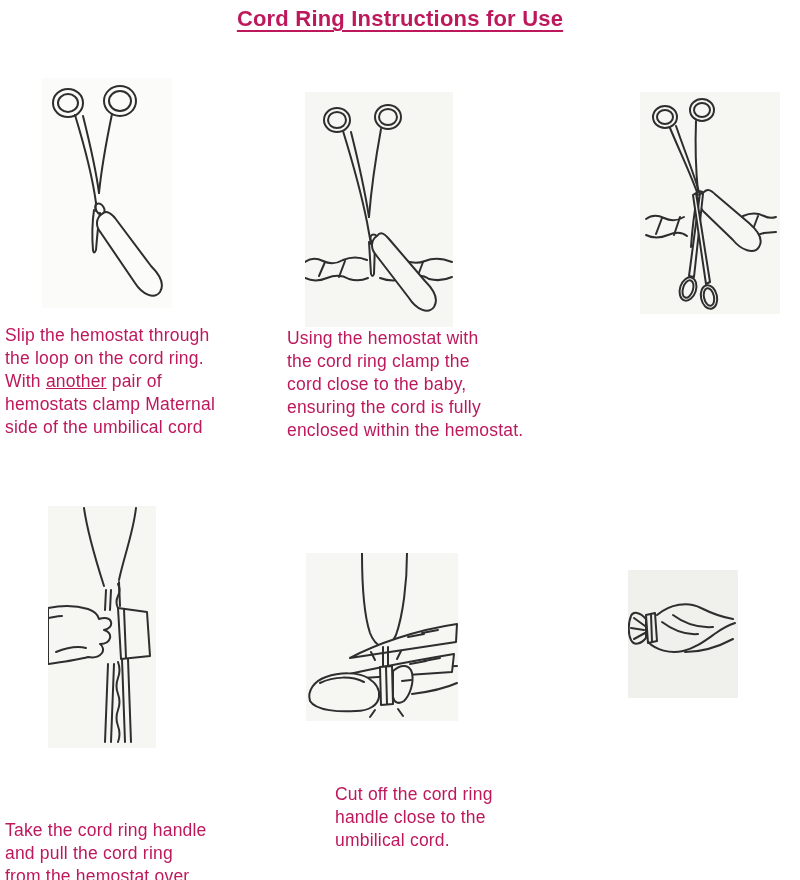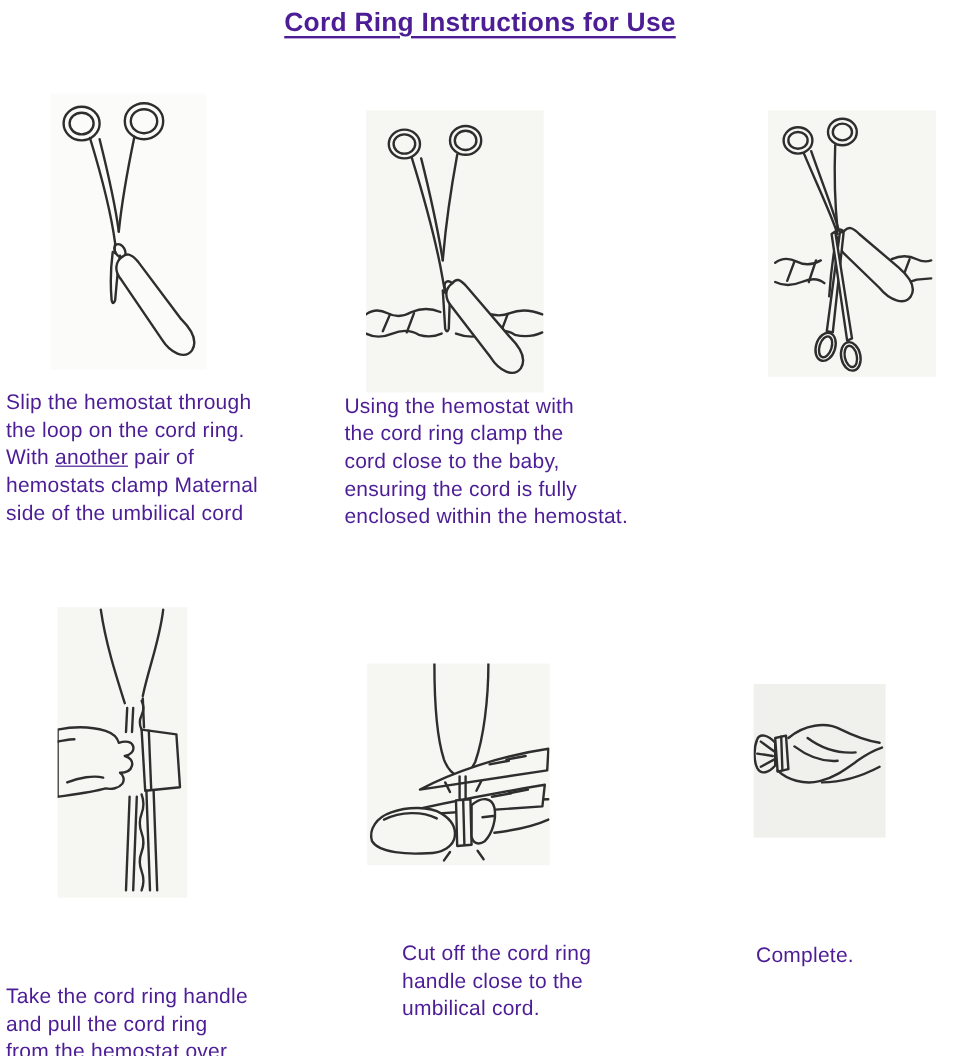--- a/index.html
+++ b/index.html
@@ -1,18 +1,18 @@
 <!DOCTYPE html>
 <html><head>
 <meta charset="utf-8">
 <style>
   html,body{margin:0;padding:0;background:#ffffff;}
   .sheet{
     position:relative;width:800px;height:880px;background:#ffffff;
-    font-family:"Liberation Sans",sans-serif;color:#4c1d95;overflow:hidden;
+    font-family:"Liberation Sans",sans-serif;color:#be185d;overflow:hidden;
   }
   .title{
     position:absolute;top:6px;left:0;width:100%;text-align:center;margin:0;
     font-size:22px;font-weight:700;letter-spacing:.2px;
     text-decoration:underline;text-decoration-thickness:2px;text-underline-offset:4px;
   }
   .ill{position:absolute;margin:0;}
   .ill svg{display:block;width:100%;height:100%;}
   .ill1{left:42px;top:78px;width:130px;height:230px;background:#fbfbf9;}
   .ill2{left:305px;top:92px;width:148px;height:235px;background:#f6f6f3;}
@@ -244,15 +244,14 @@
 
   <p class="cap cap4">Take the cord ring handle
 and pull the cord ring
 from the hemostat over
 the umbilical cord.</p>
 
   <p class="cap cap5">Cut off the cord ring
 handle close to the
 umbilical cord.</p>
 
-  <p class="cap cap6">Complete.</p>
 
 </div>
 
 </body></html>

